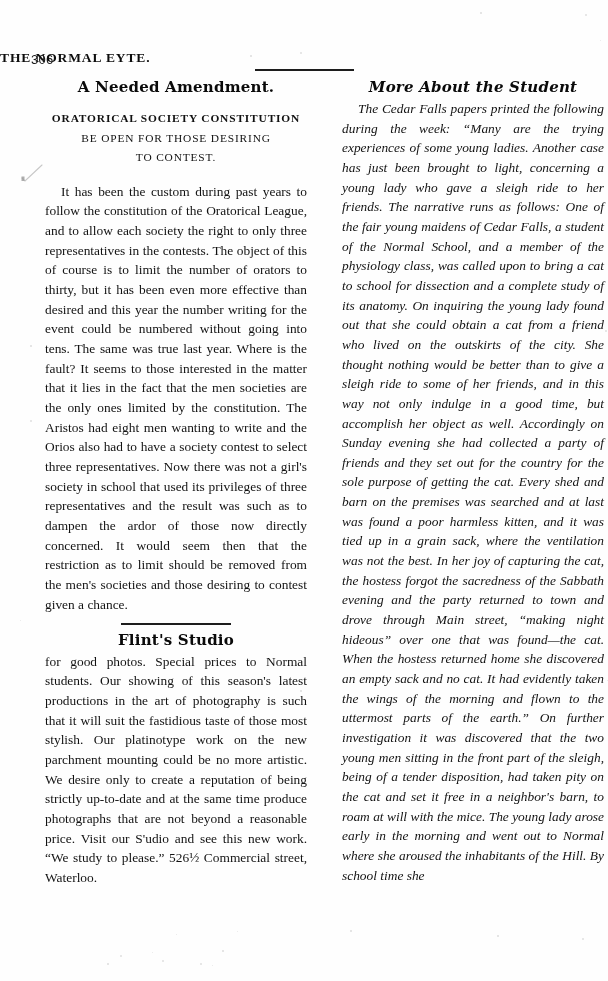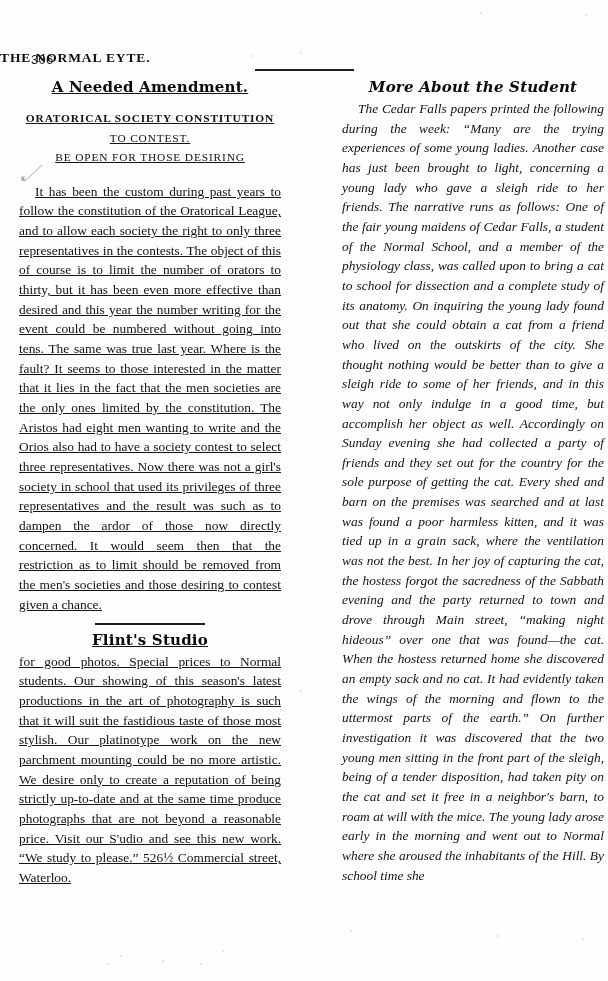--- a/index.html
+++ b/index.html
@@ -62,21 +62,21 @@
     width: 99px;
     height: 1.6px;
     background: #1d1d1d;
   }
 
   
   .column {
     position: absolute;
     top: 76px;
   }
-  #col-left  { left: 19px;  width: 262px; text-decoration: underline; }
+  #col-left  { left: 45px;  width: 262px; }
   #col-right { left: 342px; width: 262px; font-style: italic; }
 
   
   .fraktur-heading {
     text-align: center;
     font-size: 15.5px;
     font-weight: bold;
     line-height: 22px;
     font-family: "DejaVu Serif", "Liberation Serif", serif;
     letter-spacing: 0.2px;
@@ -153,22 +153,22 @@
       <rect x="1.5" y="14.5" width="3" height="4.5" fill="#3b3b3b" opacity="0.8"></rect>
     </svg>
   </div>
 
   <div class="column" id="col-left">
 
     <div class="fraktur-heading">A Needed Amendment.</div>
 
     <div class="subhead">
       <div class="lead">Oratorical Society Constitution</div>
+      <div>be open for those desiring</div>
       <div>to contest.</div>
-      <div>be open for those desiring</div>
     </div>
 
     <div class="body-text" id="left-article">
       <p class="indent">It has been the custom during past years to follow the constitution of the Oratorical League, and to allow each society the right to only three representatives in the contests. The object of this of course is to limit the number of orators to thirty, but it has been even more effective than desired and this year the number writing for the event could be numbered without going into tens. The same was true last year. Where is the fault? It seems to those interested in the matter that it lies in the fact that the men societies are the only ones limited by the constitution. The Aristos had eight men wanting to write and the Orios also had to have a society contest to select three representatives. Now there was not a girl's society in school that used its privileges of three representatives and the result was such as to dampen the ardor of those now directly concerned. It would seem then that the restriction as to limit should be removed from the men's societies and those desiring to contest given a chance.</p>
     </div>
 
     <div id="studio-rule"></div>
 
     <div class="fraktur-heading" id="studio-heading">Flint's Studio</div>
 

